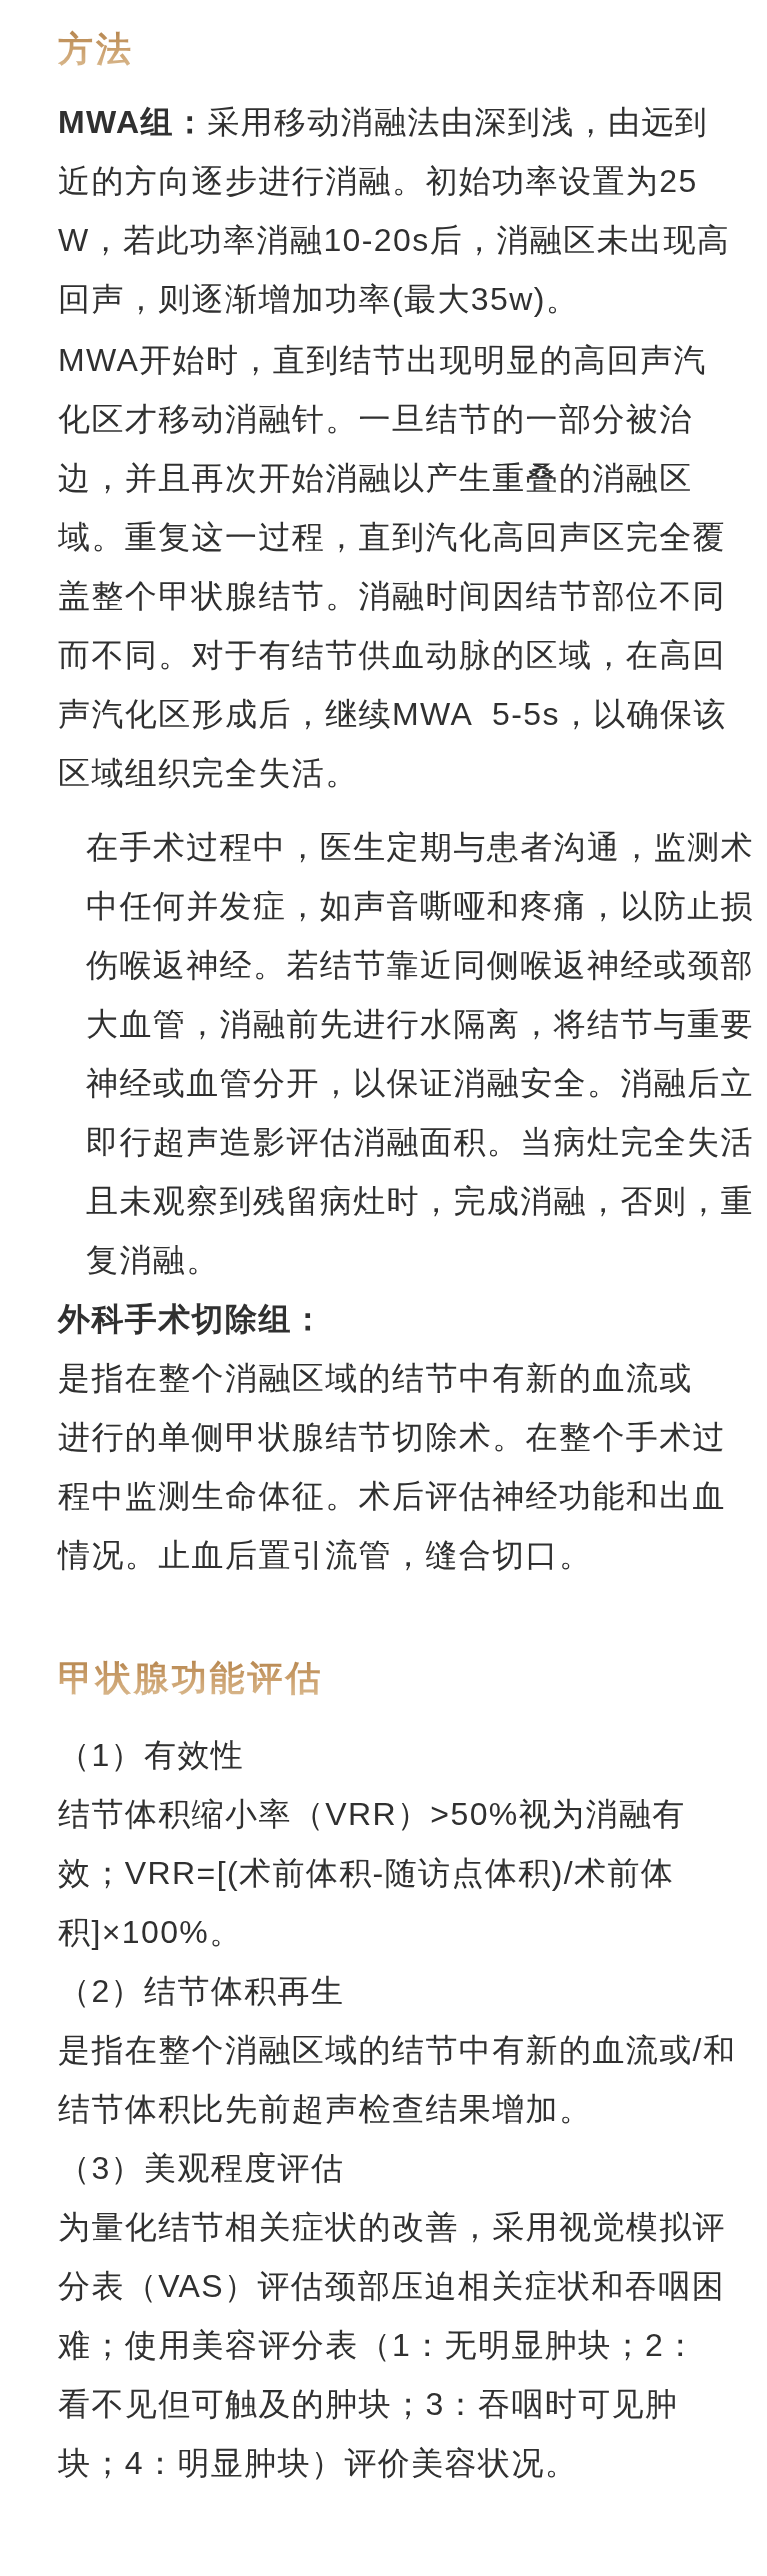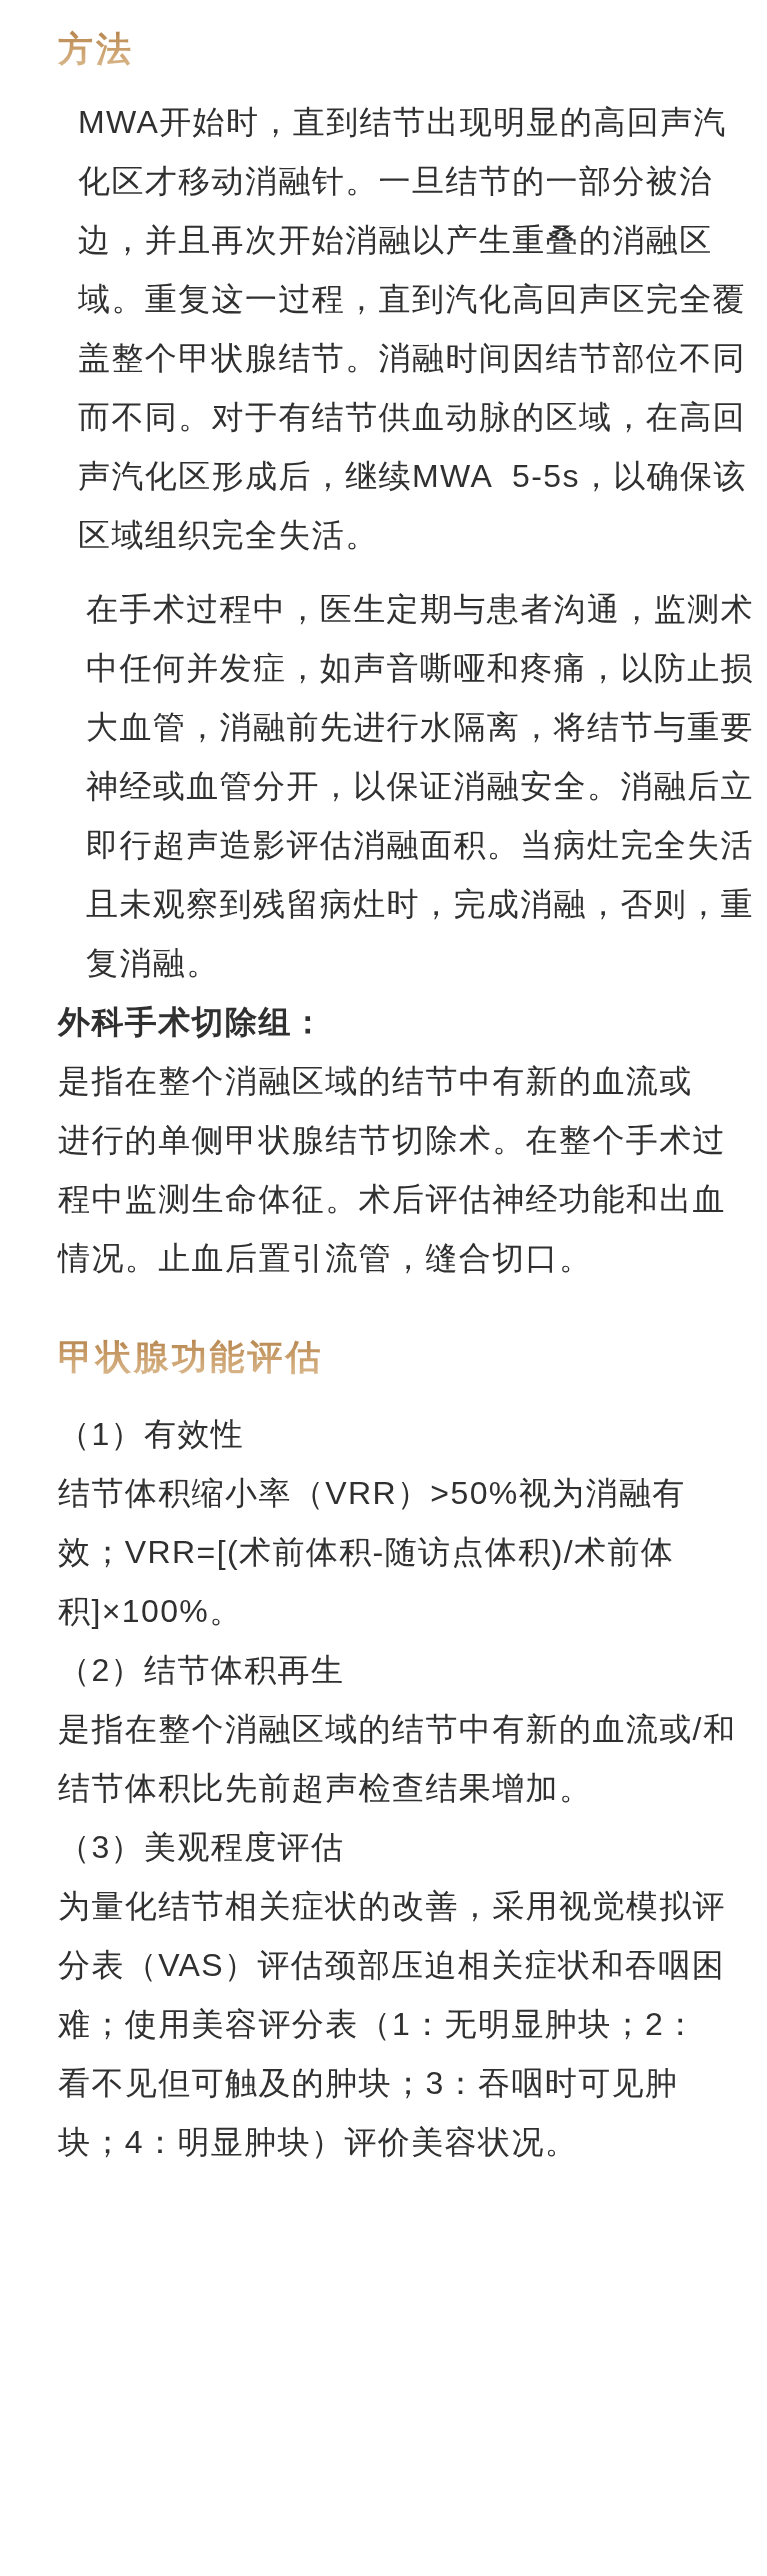--- a/index.html
+++ b/index.html
@@ -20,57 +20,64 @@
     line-height: 46px;
     letter-spacing: 2.9px;
     margin: 0;
     background: linear-gradient(180deg, #b3824a 0%, #cda371 55%, #dcbf97 100%);
     -webkit-background-clip: text;
     background-clip: text;
     color: transparent;
     display: inline-block;
   }
   h1.gold-heading { margin: 0 0 20px 0; display: block; }
-  h2.gold-heading { margin: 47px 0 24px 0; display: block; }
+  h2.gold-heading { margin: 71px 0 24px 0; display: block; }
   .para { margin: 0; }
-  .para-gap-sm { margin-top: 1.9px; margin-left: 20px; }
+  .para-gap-sm { margin-top: 1.9px; }
   .para-gap-md { margin-top: 15.3px; margin-left: 28px; }
   .line {
     display: block;
     height: 59px;
     line-height: 59px;
     font-size: 32px;
     letter-spacing: 1.4px;
     white-space: pre;
     color: #303030;
   }
   .bold { font-weight: 700; }
 </style>
 </head>
 <body>
 
 <div class="doc">
 
   <h1 class="gold-heading">方法</h1>
 
+  <div class="para">
+    <span class="line"><span class="bold">MWA组：</span><span>采用移动消融法由深到浅，由远到</span></span>
+    <span class="line">近的方向逐步进行消融。初始功率设置为25</span>
+    <span class="line">W，若此功率消融10-20s后，消融区未出现高</span>
+    <span class="line">回声，则逐渐增加功率(最大35w)。</span>
+  </div>
 
   <div class="para para-gap-sm">
     <span class="line">MWA开始时，直到结节出现明显的高回声汽</span>
     <span class="line">化区才移动消融针。一旦结节的一部分被治</span>
     <span class="line">边，并且再次开始消融以产生重叠的消融区</span>
     <span class="line">域。重复这一过程，直到汽化高回声区完全覆</span>
     <span class="line">盖整个甲状腺结节。消融时间因结节部位不同</span>
     <span class="line">而不同。对于有结节供血动脉的区域，在高回</span>
     <span class="line">声汽化区形成后，继续MWA  5-5s，以确保该</span>
     <span class="line">区域组织完全失活。</span>
   </div>
 
   <div class="para para-gap-md">
     <span class="line">在手术过程中，医生定期与患者沟通，监测术</span>
     <span class="line">中任何并发症，如声音嘶哑和疼痛，以防止损</span>
+    <span class="line">伤喉返神经。若结节靠近同侧喉返神经或颈部</span>
     <span class="line">大血管，消融前先进行水隔离，将结节与重要</span>
     <span class="line">神经或血管分开，以保证消融安全。消融后立</span>
     <span class="line">即行超声造影评估消融面积。当病灶完全失活</span>
     <span class="line">且未观察到残留病灶时，完成消融，否则，重</span>
     <span class="line">复消融。</span>
   </div>
 
   <div class="para">
     <span class="line bold">外科手术切除组：</span>
   </div>

